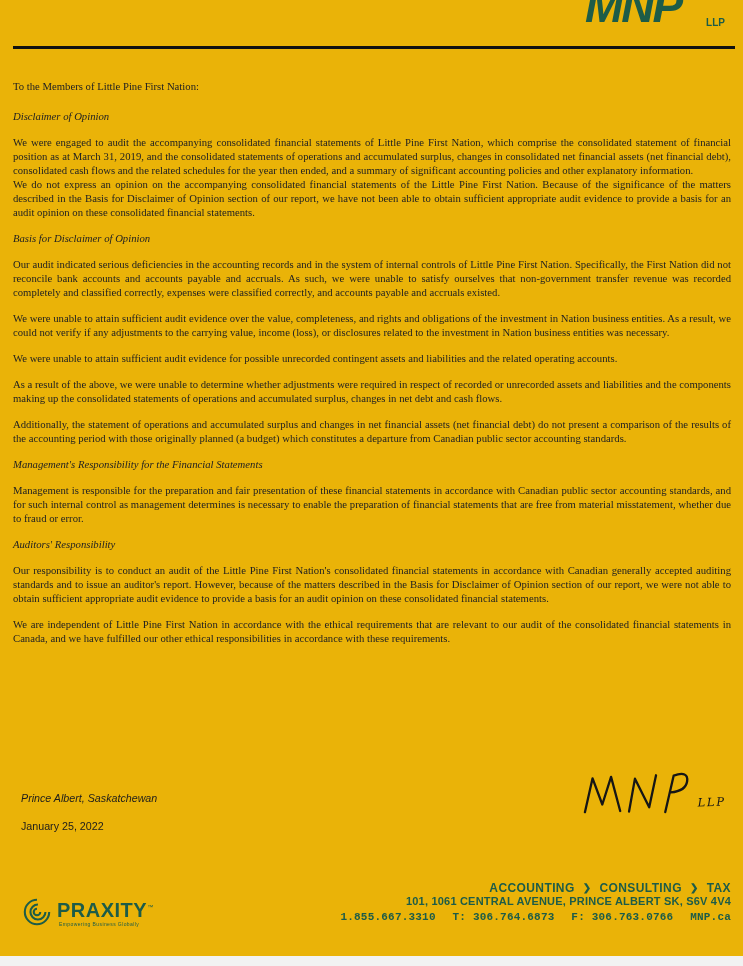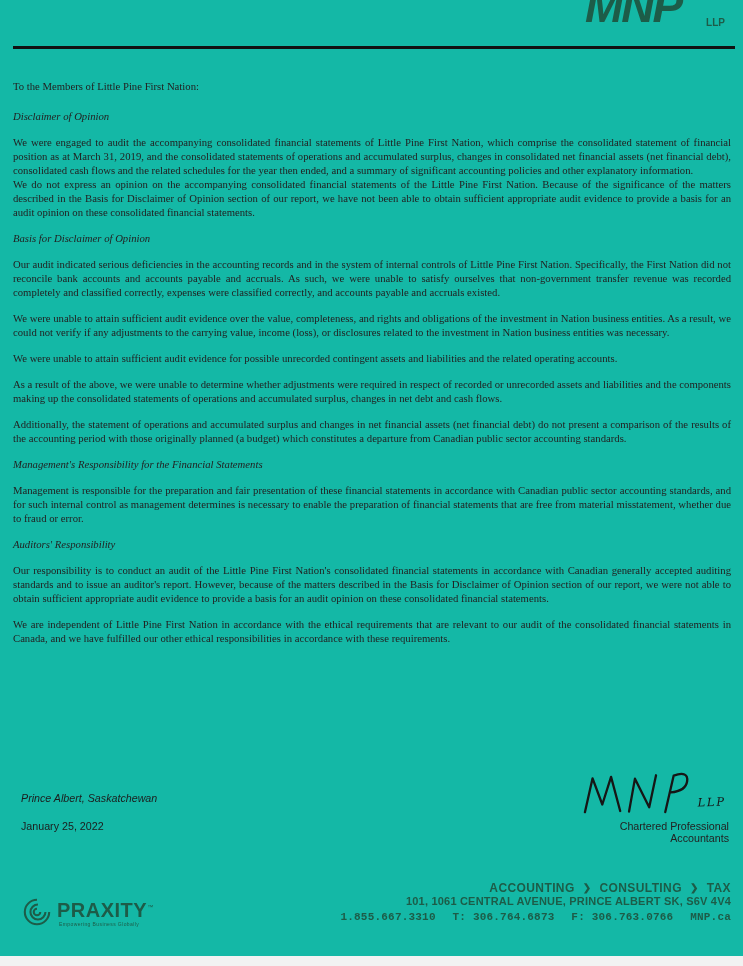--- a/index.html
+++ b/index.html
@@ -1,19 +1,19 @@
 <!DOCTYPE html>
 <html><head>
 <meta charset="utf-8">
 <style>
   * { margin:0; padding:0; box-sizing:border-box; }
   html,body { background:#e8e8e8; }
   .page {
     position:relative; width:743px; height:966px; margin:0 auto;
-    background:#14b8a6; overflow:hidden;
+    background:#eab308; overflow:hidden;
     font-family:"Liberation Sans", sans-serif; color:#1c1c1c;
   }
   
   .mnp-logo {
     position:absolute; top:0; right:16px; width:142px; height:28px;
     overflow:hidden;
   }
   .mnp-logo .mnp-word {
     position:absolute; top:-21px; left:0;
     font-size:46px; font-weight:bold; font-style:italic;
@@ -110,21 +110,20 @@
     <div class="date">January 25, 2022</div>
     <div class="sig-wrap">
       <svg class="sig-svg" viewBox="0 0 170 50">
         <g fill="none" stroke="#161616" stroke-width="2.6" stroke-linecap="round" stroke-linejoin="round">
           <path d="M6 44 L16 6 L26 36 L37 5 L46 44"></path>
           <path d="M56 45 L64 8 L79 41 L88 5"></path>
           <path d="M97 47 L108 6 Q125 1 123 13 Q121 24 104 25"></path>
         </g>
         <text x="134" y="42" font-size="13" font-style="italic" font-family="DejaVu Serif, serif" letter-spacing="2" fill="#161616">LLP</text>
       </svg>
-      <div class="sig-title">Chartered Professional Accountants</div>
     </div>
   </div>
 
   <div class="footer-right">
     <div class="services">
       <span>ACCOUNTING</span><span class="chev">❯</span><span>CONSULTING</span><span class="chev">❯</span><span>TAX</span>
     </div>
     <div class="addr">101, 1061 CENTRAL AVENUE, PRINCE ALBERT SK, S6V 4V4</div>
     <div class="phones">
       <span class="tollfree">1.855.667.3310</span>

